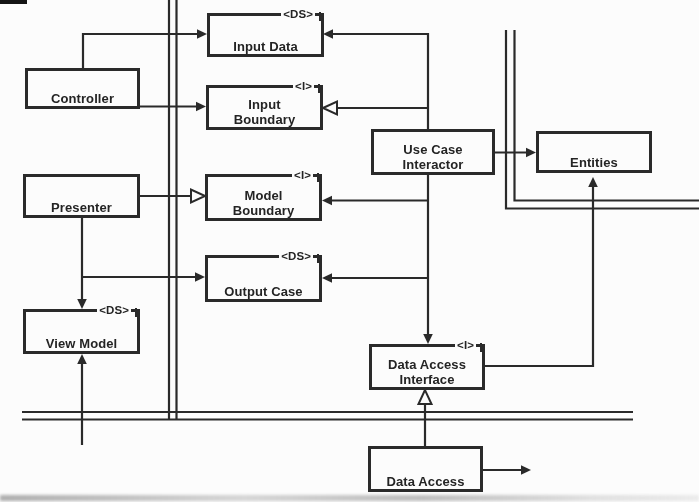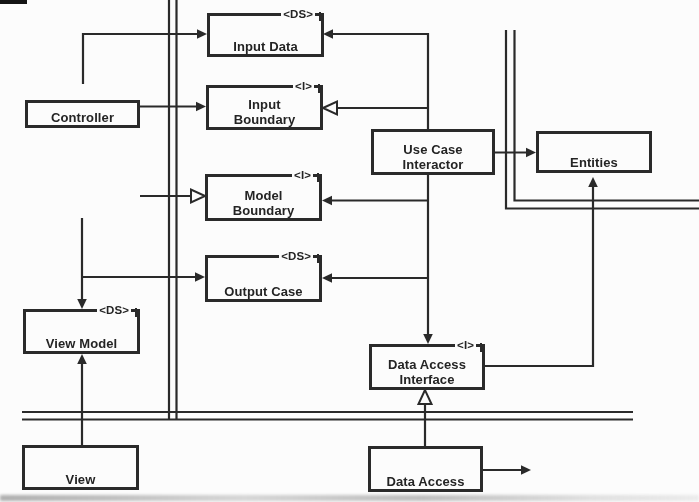--- a/index.html
+++ b/index.html
@@ -86,39 +86,42 @@
       <polygon points="205,196 191,189.5 191,202.5"></polygon>
       <polygon points="425,390 418.5,404 431.5,404"></polygon>
     </g>
   </svg>
 
   <div class="node" style="left:207px;top:13px;width:117px;height:44px">
     <span class="stereo">&lt;DS&gt;</span>
     <span class="label">Input Data</span>
   </div>
 
-  <div class="node" style="left:25px;top:100px;width:115px;height:28px">
+  <div class="node" style="left:25px;top:68px;width:115px;height:41px">
     <span class="label">Controller</span>
   </div>
 
   <div class="node" style="left:206px;top:85px;width:117px;height:45px">
     <span class="stereo">&lt;I&gt;</span>
     <span class="label">Input
 Boundary</span>
   </div>
 
   <div class="node" style="left:371px;top:129px;width:124px;height:46px">
     <span class="label">Use Case
 Interactor</span>
   </div>
 
   <div class="node" style="left:536px;top:131px;width:116px;height:42px">
     <span class="label">Entities</span>
   </div>
 
+  <div class="node" style="left:23px;top:174px;width:117px;height:44px">
+    <span class="label">Presenter</span>
+  </div>
 
   <div class="node" style="left:205px;top:174px;width:117px;height:47px">
     <span class="stereo">&lt;I&gt;</span>
     <span class="label">Model
 Boundary</span>
   </div>
 
   <div class="node" style="left:205px;top:255px;width:117px;height:47px">
     <span class="stereo">&lt;DS&gt;</span>
     <span class="label">Output Case</span>
@@ -128,23 +131,20 @@
     <span class="stereo">&lt;DS&gt;</span>
     <span class="label">View Model</span>
   </div>
 
   <div class="node" style="left:369px;top:344px;width:116px;height:46px">
     <span class="stereo">&lt;I&gt;</span>
     <span class="label">Data Access
 Interface</span>
   </div>
 
-  <div class="node" style="left:22px;top:445px;width:117px;height:45px">
-    <span class="label">View</span>
-  </div>
 
   <div class="node" style="left:368px;top:446px;width:115px;height:46px">
     <span class="label">Data Access</span>
   </div>
 
 
   <div class="artifact-topleft"></div>
   <div class="artifact-bottom"></div>
 </div>
 

